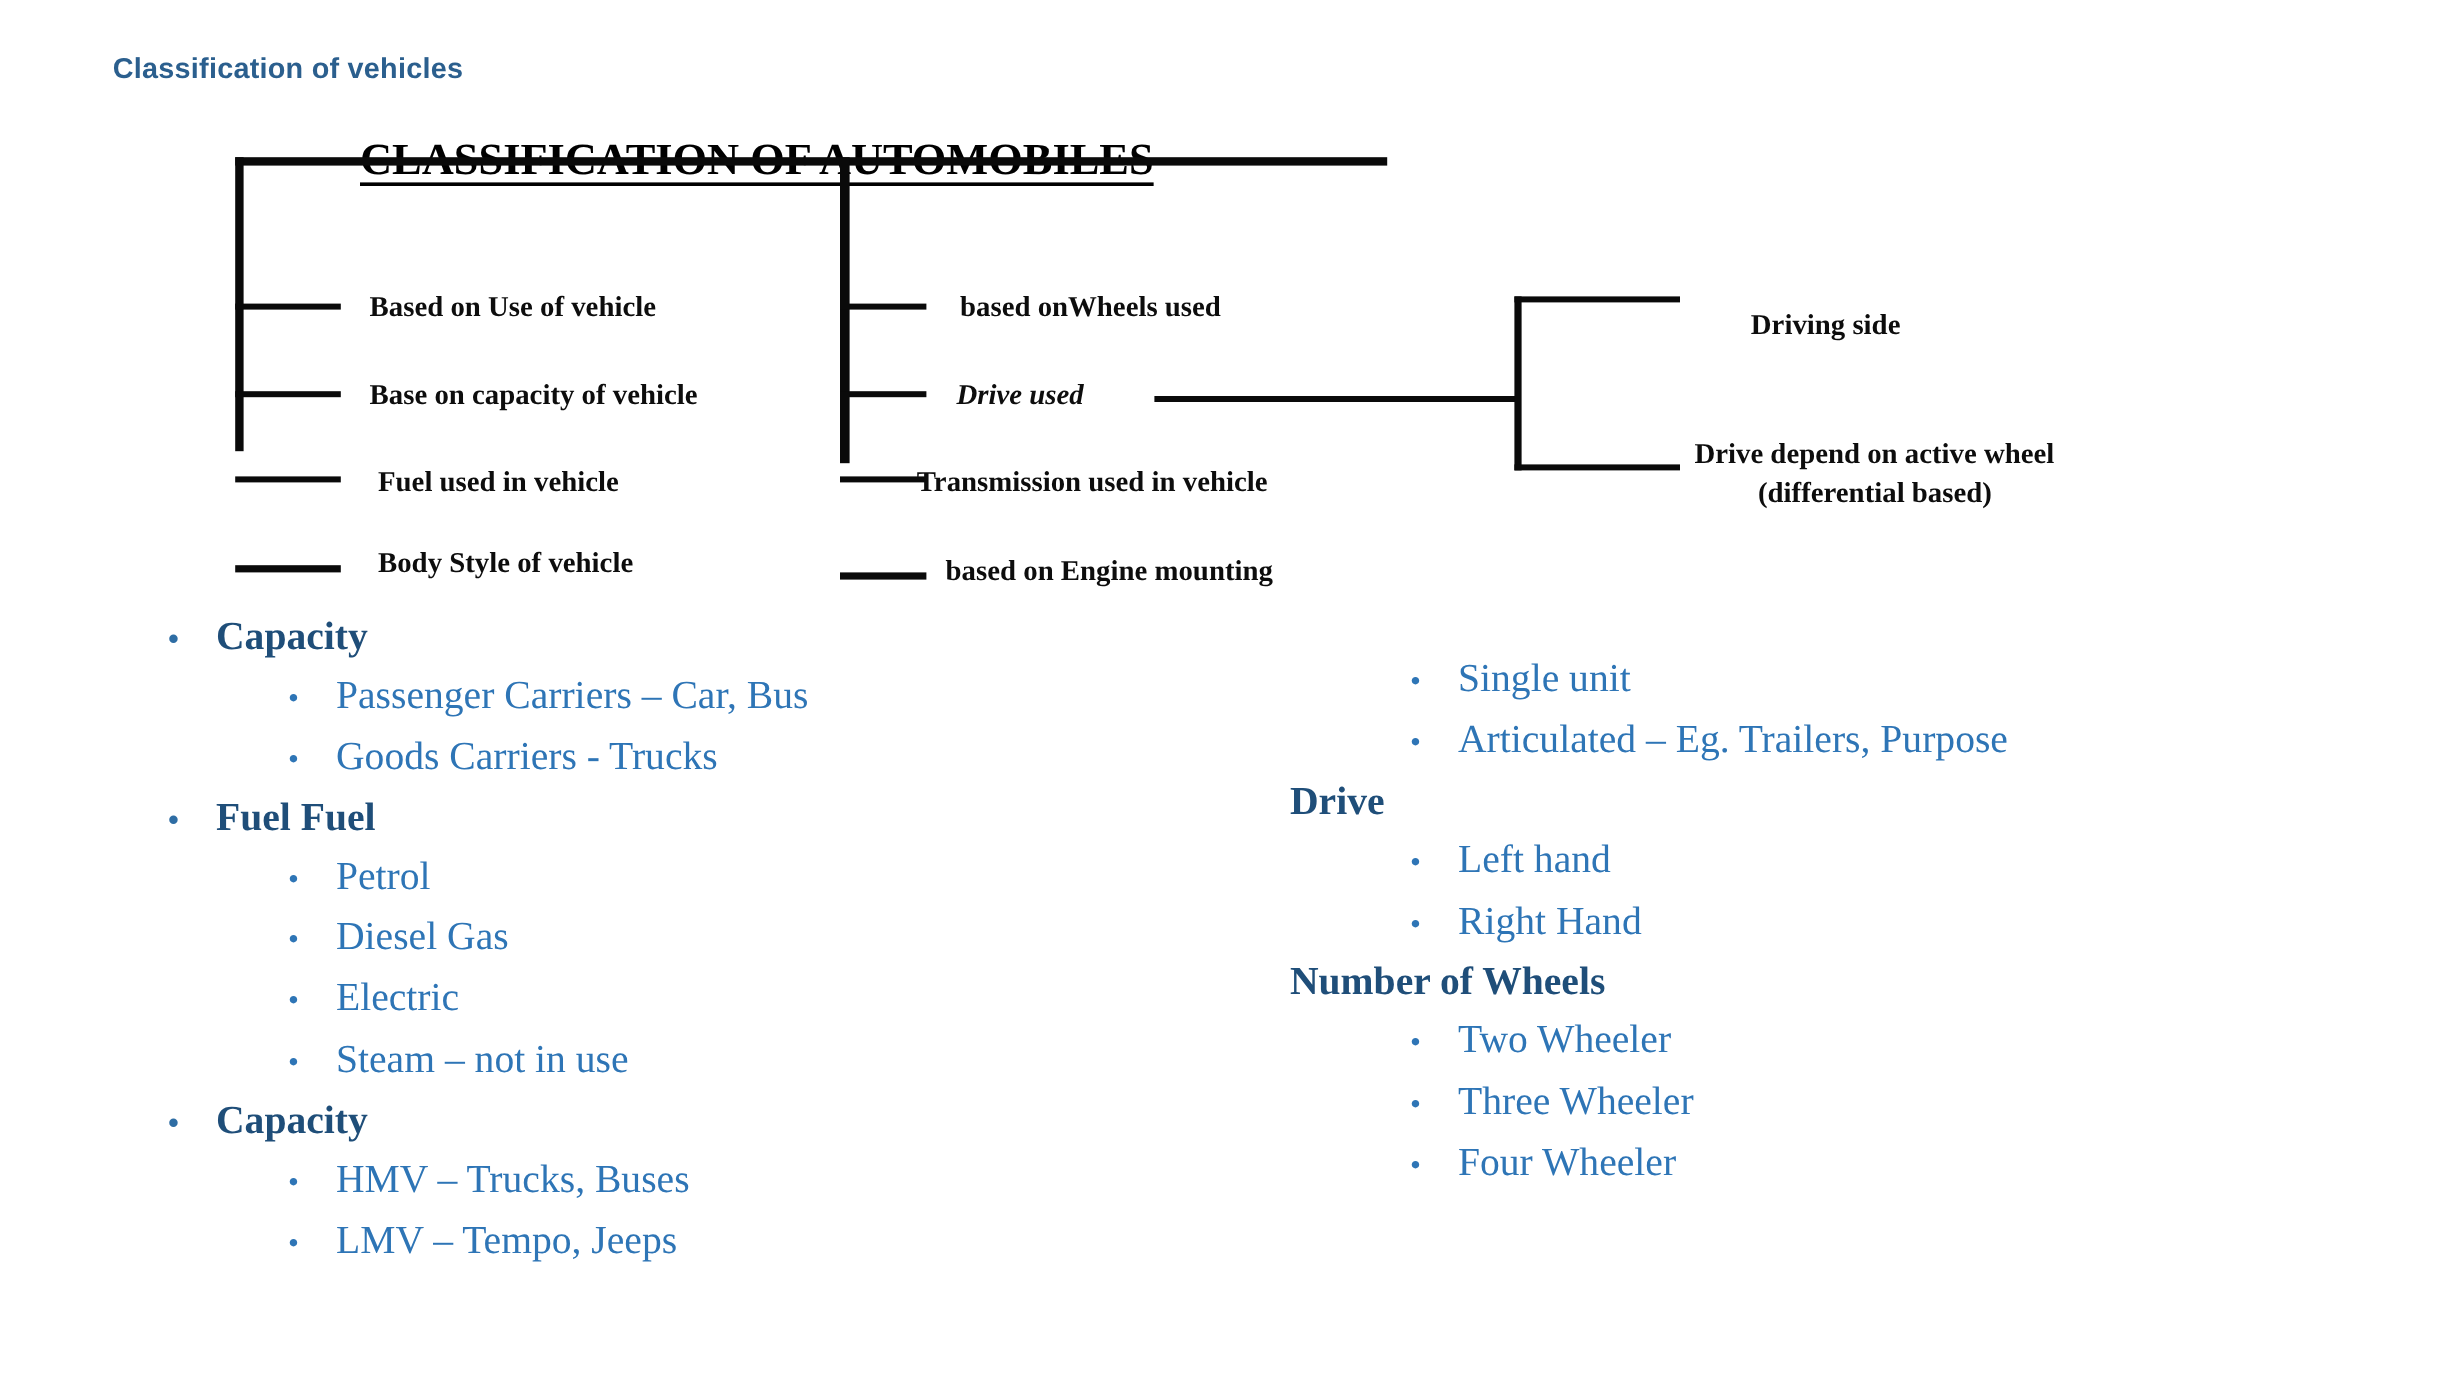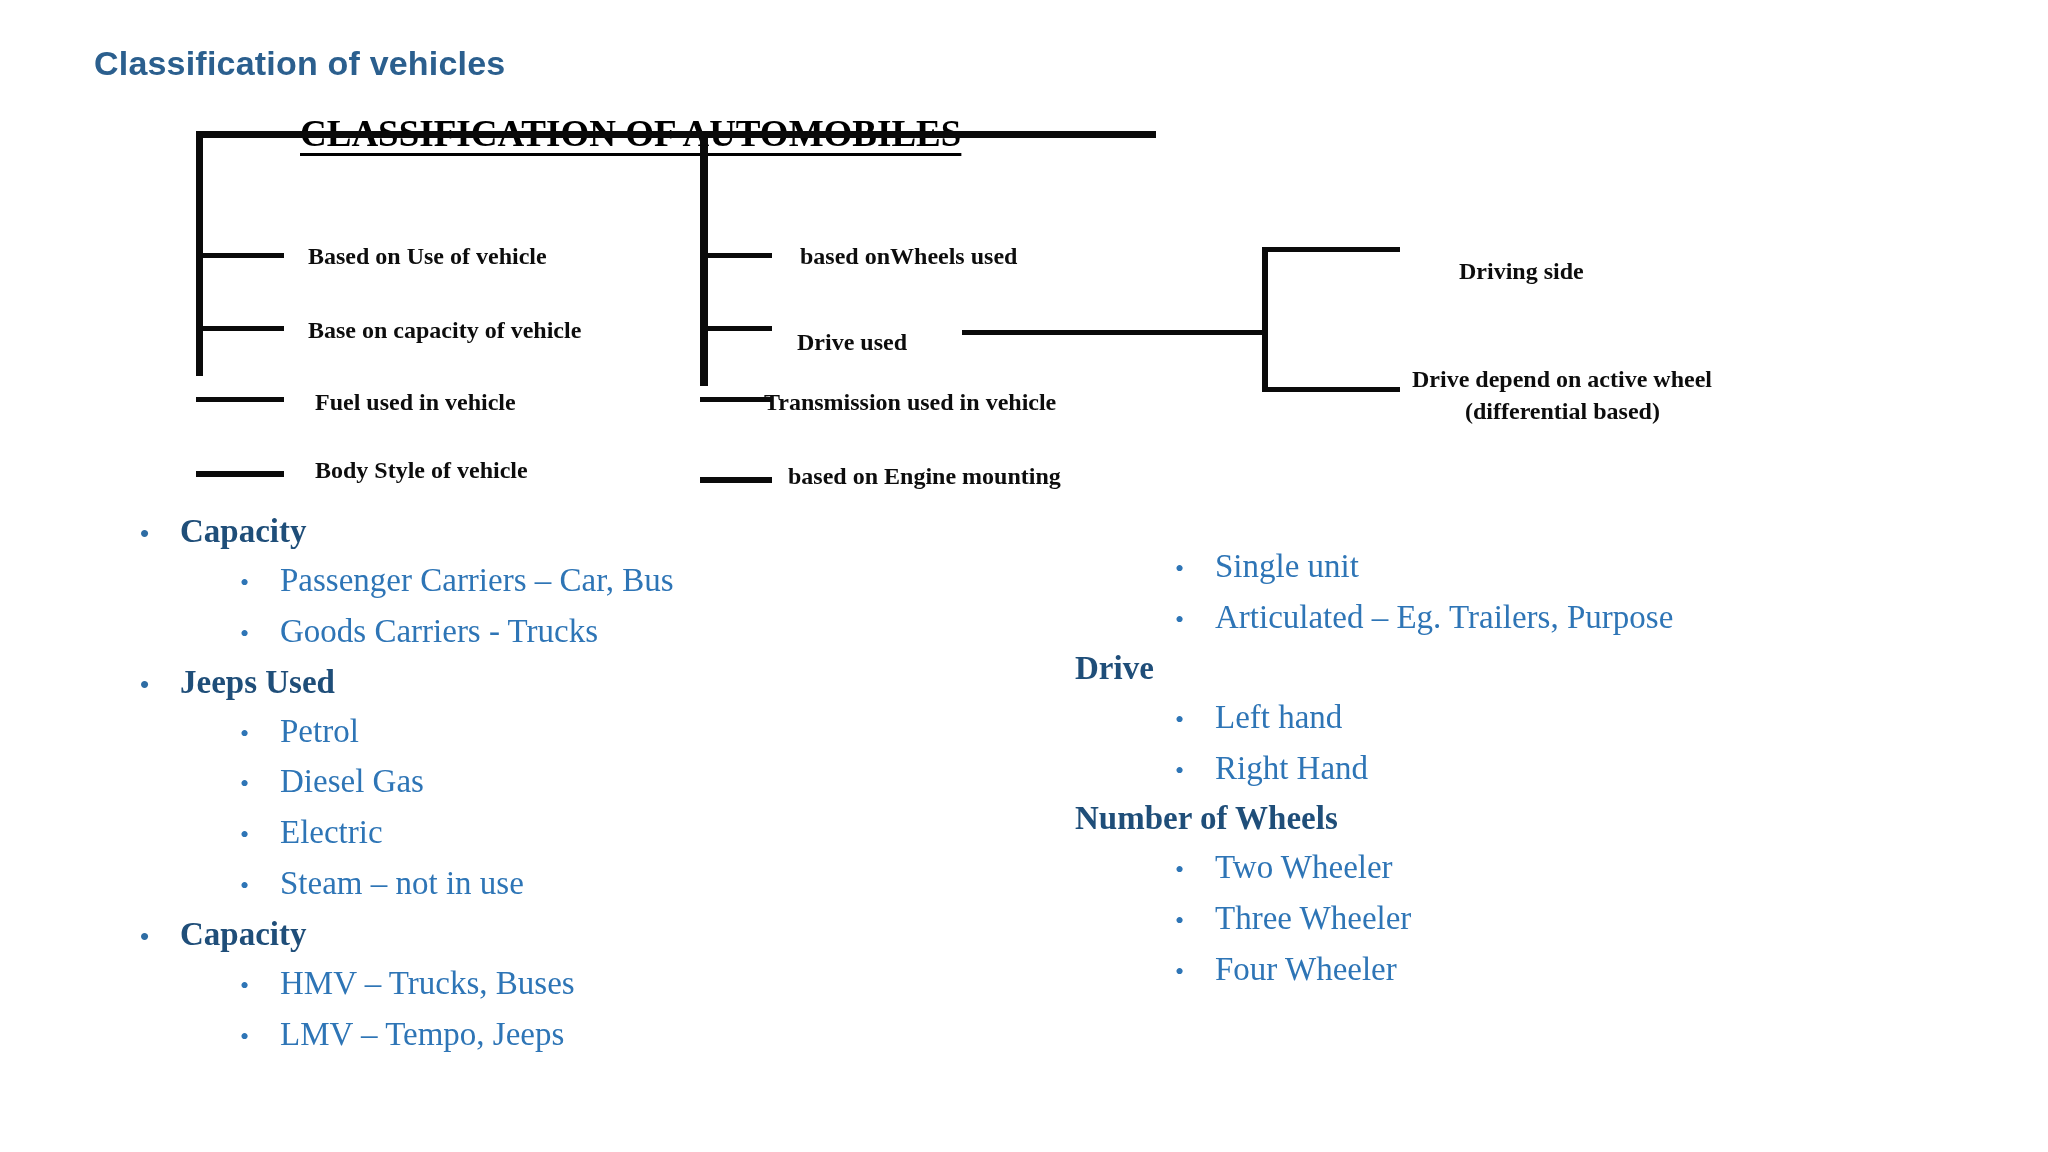--- a/index.html
+++ b/index.html
@@ -15,21 +15,21 @@
     font-family: "Liberation Serif", serif;
   }
 
   
   #slide-title {
     position: absolute;
     left: 94px;
     top: 44px;
     font-family: "Liberation Sans", sans-serif;
     font-weight: bold;
-    font-size: 34px;
+    font-size: 24px;
     letter-spacing: 0.2px;
     color: #2B5F8E;
     white-space: nowrap;
   }
 
   
   #diagram {
     position: absolute;
     left: 0;
     top: 100px;
@@ -138,21 +138,21 @@
   <div class="dlabel" style="left:308px; top:216px;">Base on capacity of vehicle</div>
   <div class="dlabel" style="left:315px; top:288px;">Fuel used in vehicle</div>
   <div class="dlabel" style="left:315px; top:356px;">Body Style of vehicle</div>
 
   <div class="dline" style="left:700px; top:153px; width:72px; height:5px;"></div>
   <div class="dline" style="left:700px; top:226px; width:72px; height:5px;"></div>
   <div class="dline" style="left:700px; top:297px; width:72px; height:5px;"></div>
   <div class="dline" style="left:700px; top:377px; width:72px; height:6px;"></div>
 
   <div class="dlabel" style="left:800px; top:142px;">based onWheels used</div>
-  <div class="dlabel" style="left:797px; top:228px;">Drive used</div>
+  <div class="dlabel" style="left:797px; top:216px;font-style:italic;">Drive used</div>
   <div class="dlabel" style="left:764px; top:288px;">Transmission used in vehicle</div>
   <div class="dlabel" style="left:788px; top:362px;">based on Engine mounting</div>
 
   <div class="dline" style="left:962px; top:230px; width:305px; height:5px;"></div>
 
   <div class="dline" style="left:1262px; top:147px; width:6px; height:145px;"></div>
 
   <div class="dline" style="left:1262px; top:147px; width:138px; height:5px;"></div>
 
   <div class="dline" style="left:1262px; top:287px; width:138px; height:5px;"></div>
@@ -172,21 +172,21 @@
     <span class="bull">•</span>
     <span class="txt">Passenger Carriers – Car, Bus</span>
   </div>
   <div class="lvl2">
     <span class="bull">•</span>
     <span class="txt">Goods Carriers - Trucks</span>
   </div>
 
   <div class="lvl1">
     <span class="bull">•</span>
-    <span class="txt">Jeeps Used</span>
+    <span class="txt">Fuel Fuel</span>
   </div>
   <div class="lvl2">
     <span class="bull">•</span>
     <span class="txt">Petrol</span>
   </div>
   <div class="lvl2">
     <span class="bull">•</span>
     <span class="txt">Diesel Gas</span>
   </div>
   <div class="lvl2">

